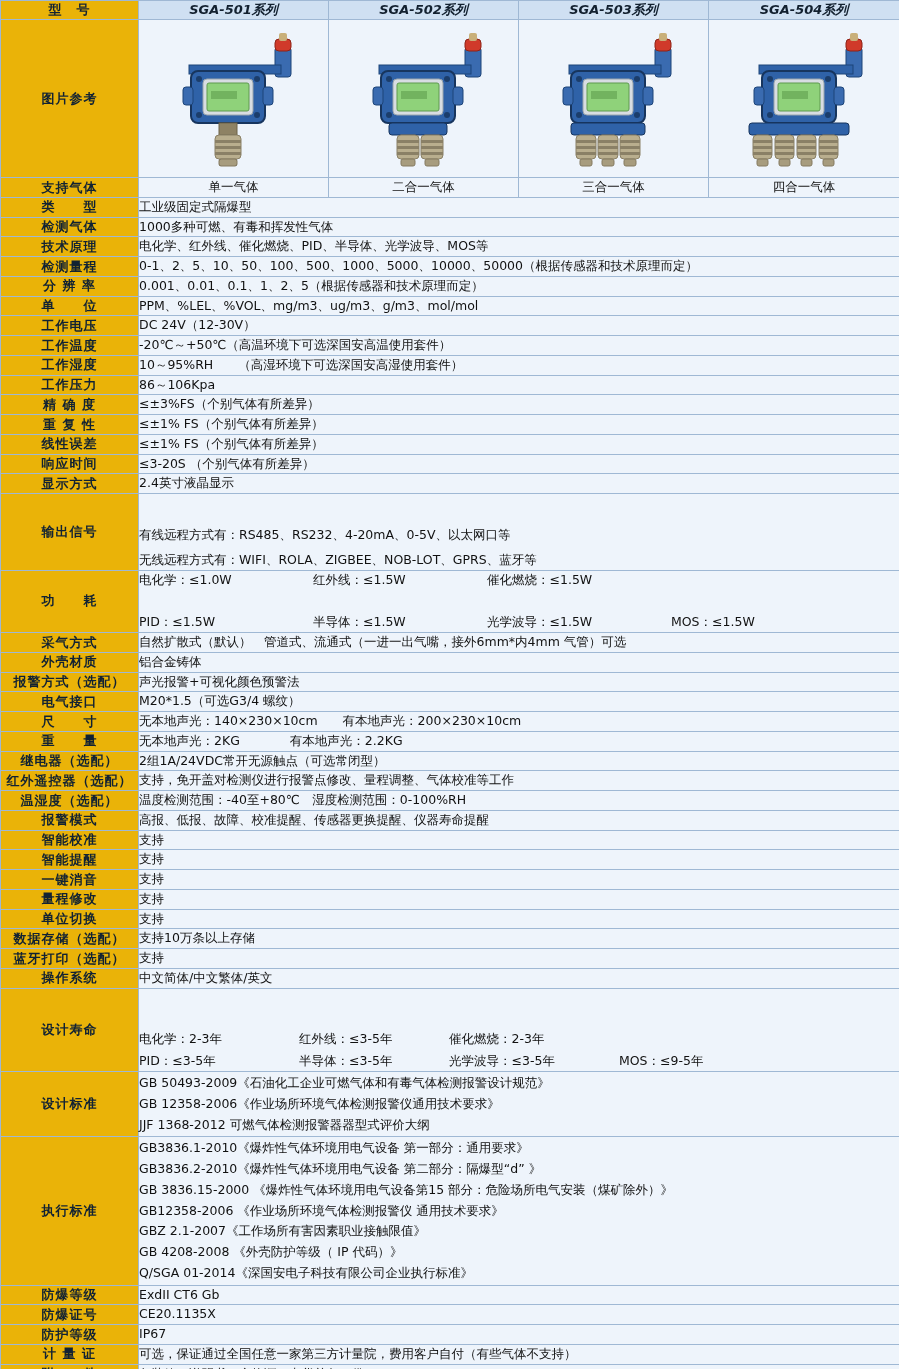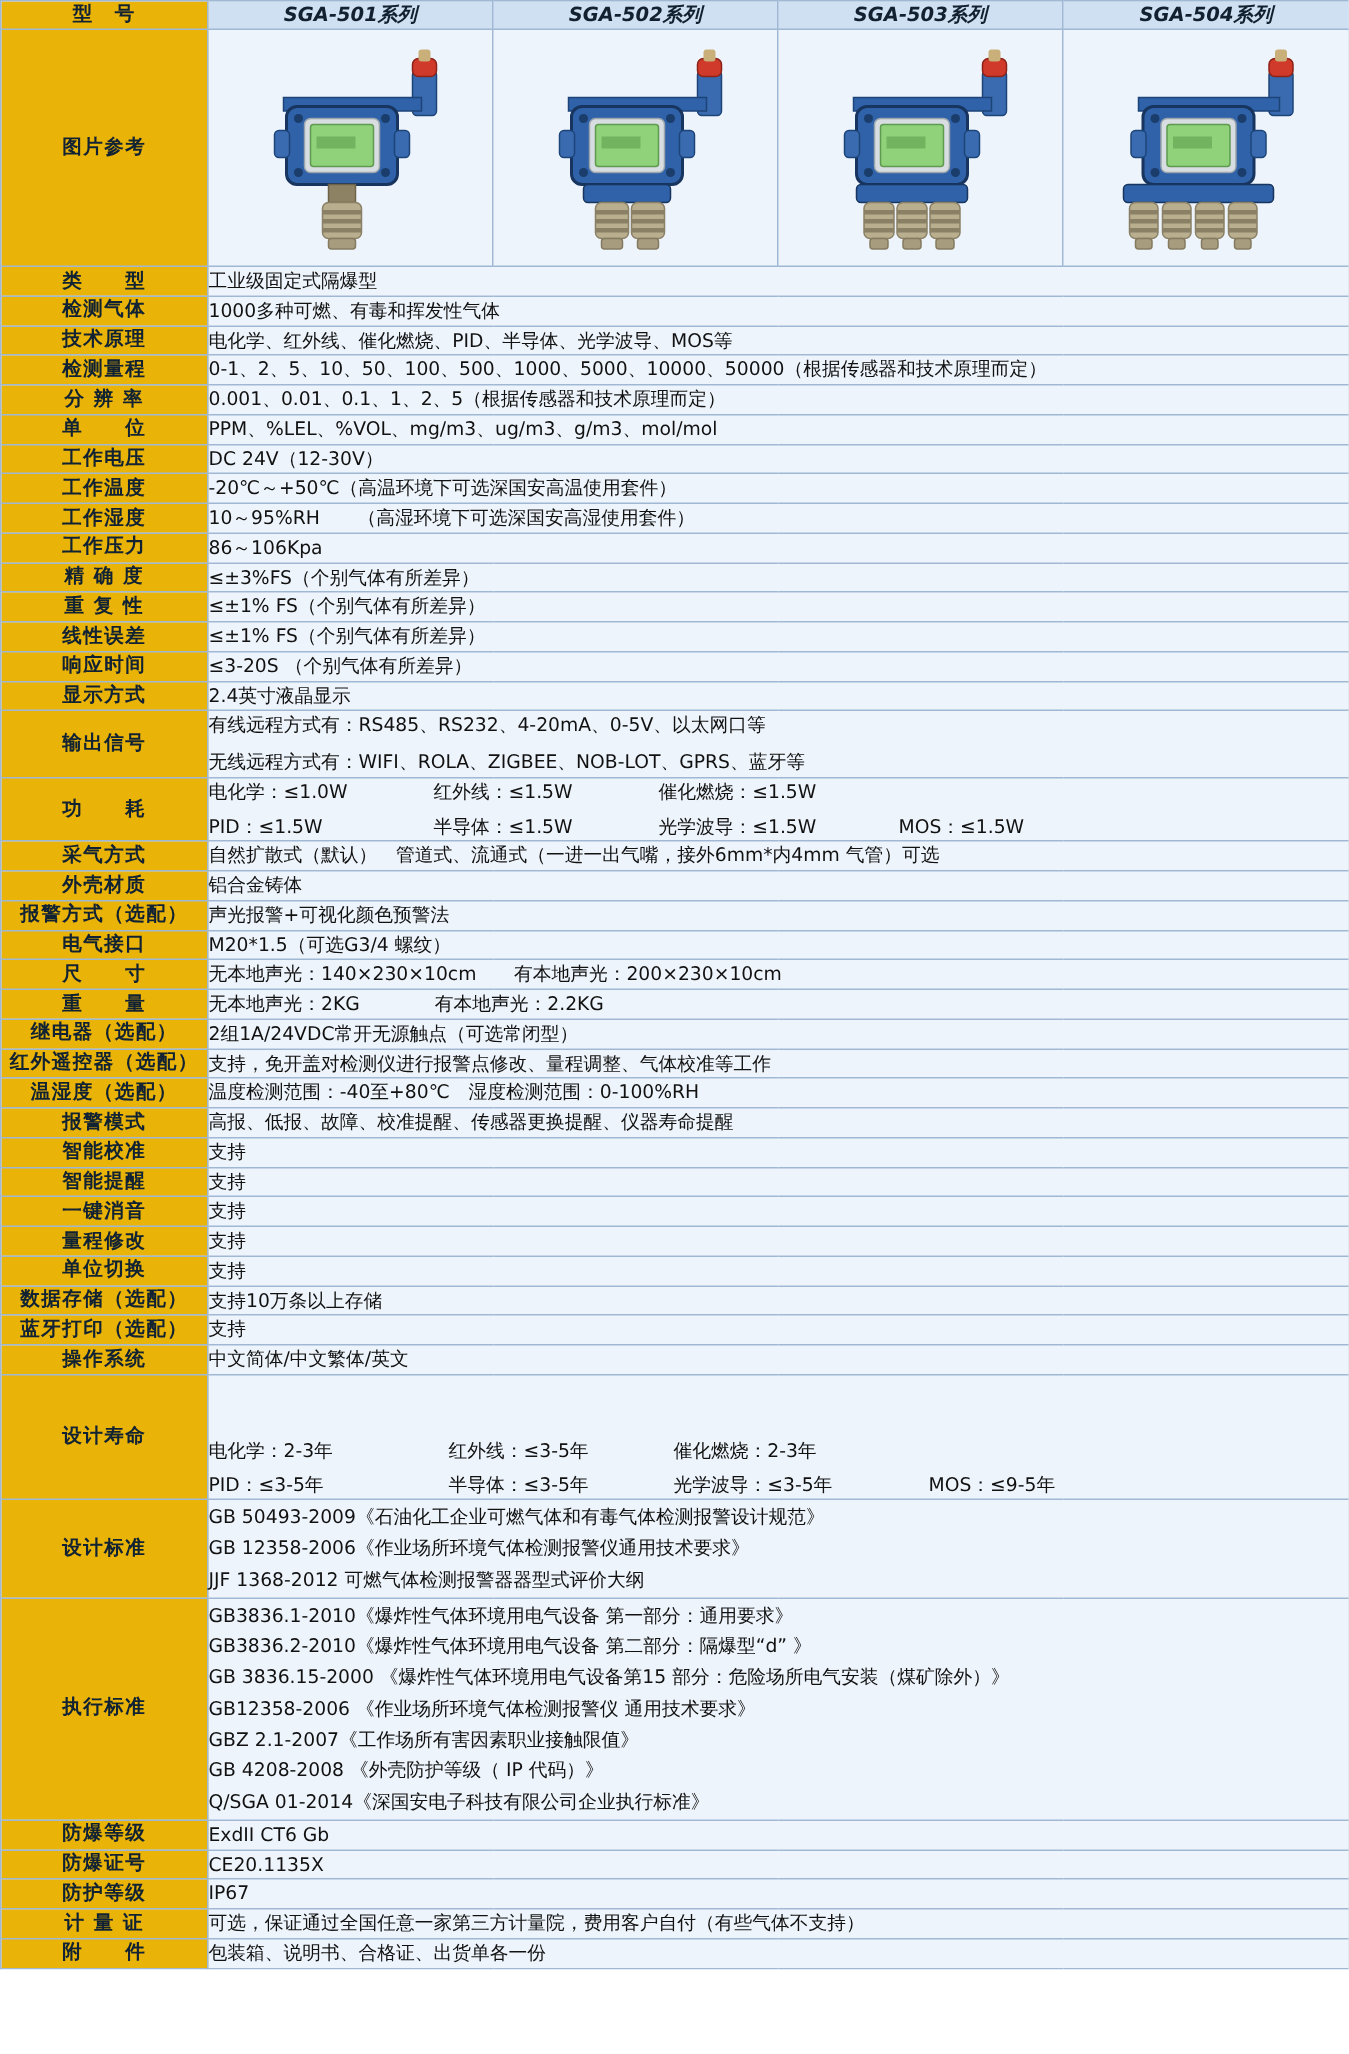--- a/index.html
+++ b/index.html
@@ -47,25 +47,26 @@
     padding: 7px 2px;
     color: #12202f;
     font-style: italic;
   }
   .img-cell {
     background: #eef4fb;
     text-align: center;
     height: 158px;
     padding: 4px;
   }
-  .row-line { display: block; }
+  .row-line { display: block; margin-top: 32px; }
   .pw-grid {
     display: grid;
     grid-template-columns: 150px 150px 160px auto;
     row-gap: 4px;
+    gap: 24px;
   }
   .life-grid {
     display: grid;
     grid-template-columns: 160px 150px 170px auto;
     row-gap: 4px;
     margin-top: 41px;
   }
   .gas-label { white-space: nowrap; }
   .std-line { display: block; margin: 2px 0; }
   .dev-svg { display: block; margin: 0 auto; }
@@ -226,20 +227,27 @@
         <rect x="84" y="134" width="11" height="7" rx="2" fill="#a79c7e" stroke="#857b61"></rect>
         <rect x="102" y="110" width="19" height="24" rx="4" fill="#b9ae8e" stroke="#8a8066"></rect>
         <rect x="102" y="115" width="19" height="3" fill="#8a8066"></rect>
         <rect x="102" y="121" width="19" height="3" fill="#8a8066"></rect>
         <rect x="102" y="127" width="19" height="3" fill="#8a8066"></rect>
         <rect x="106" y="134" width="11" height="7" rx="2" fill="#a79c7e" stroke="#857b61"></rect>
       </svg>
     </td>
   </tr>
 
+  <tr>
+    <td class="label">支持气体</td>
+    <td class="value center">单一气体</td>
+    <td class="value center">二合一气体</td>
+    <td class="value center">三合一气体</td>
+    <td class="value center">四合一气体</td>
+  </tr>
 
   <tr>
     <td class="label">类　　型</td>
     <td class="value" colspan="4">工业级固定式隔爆型</td>
   </tr>
   <tr>
     <td class="label">检测气体</td>
     <td class="value" colspan="4">1000多种可燃、有毒和挥发性气体</td>
   </tr>
   <tr>

